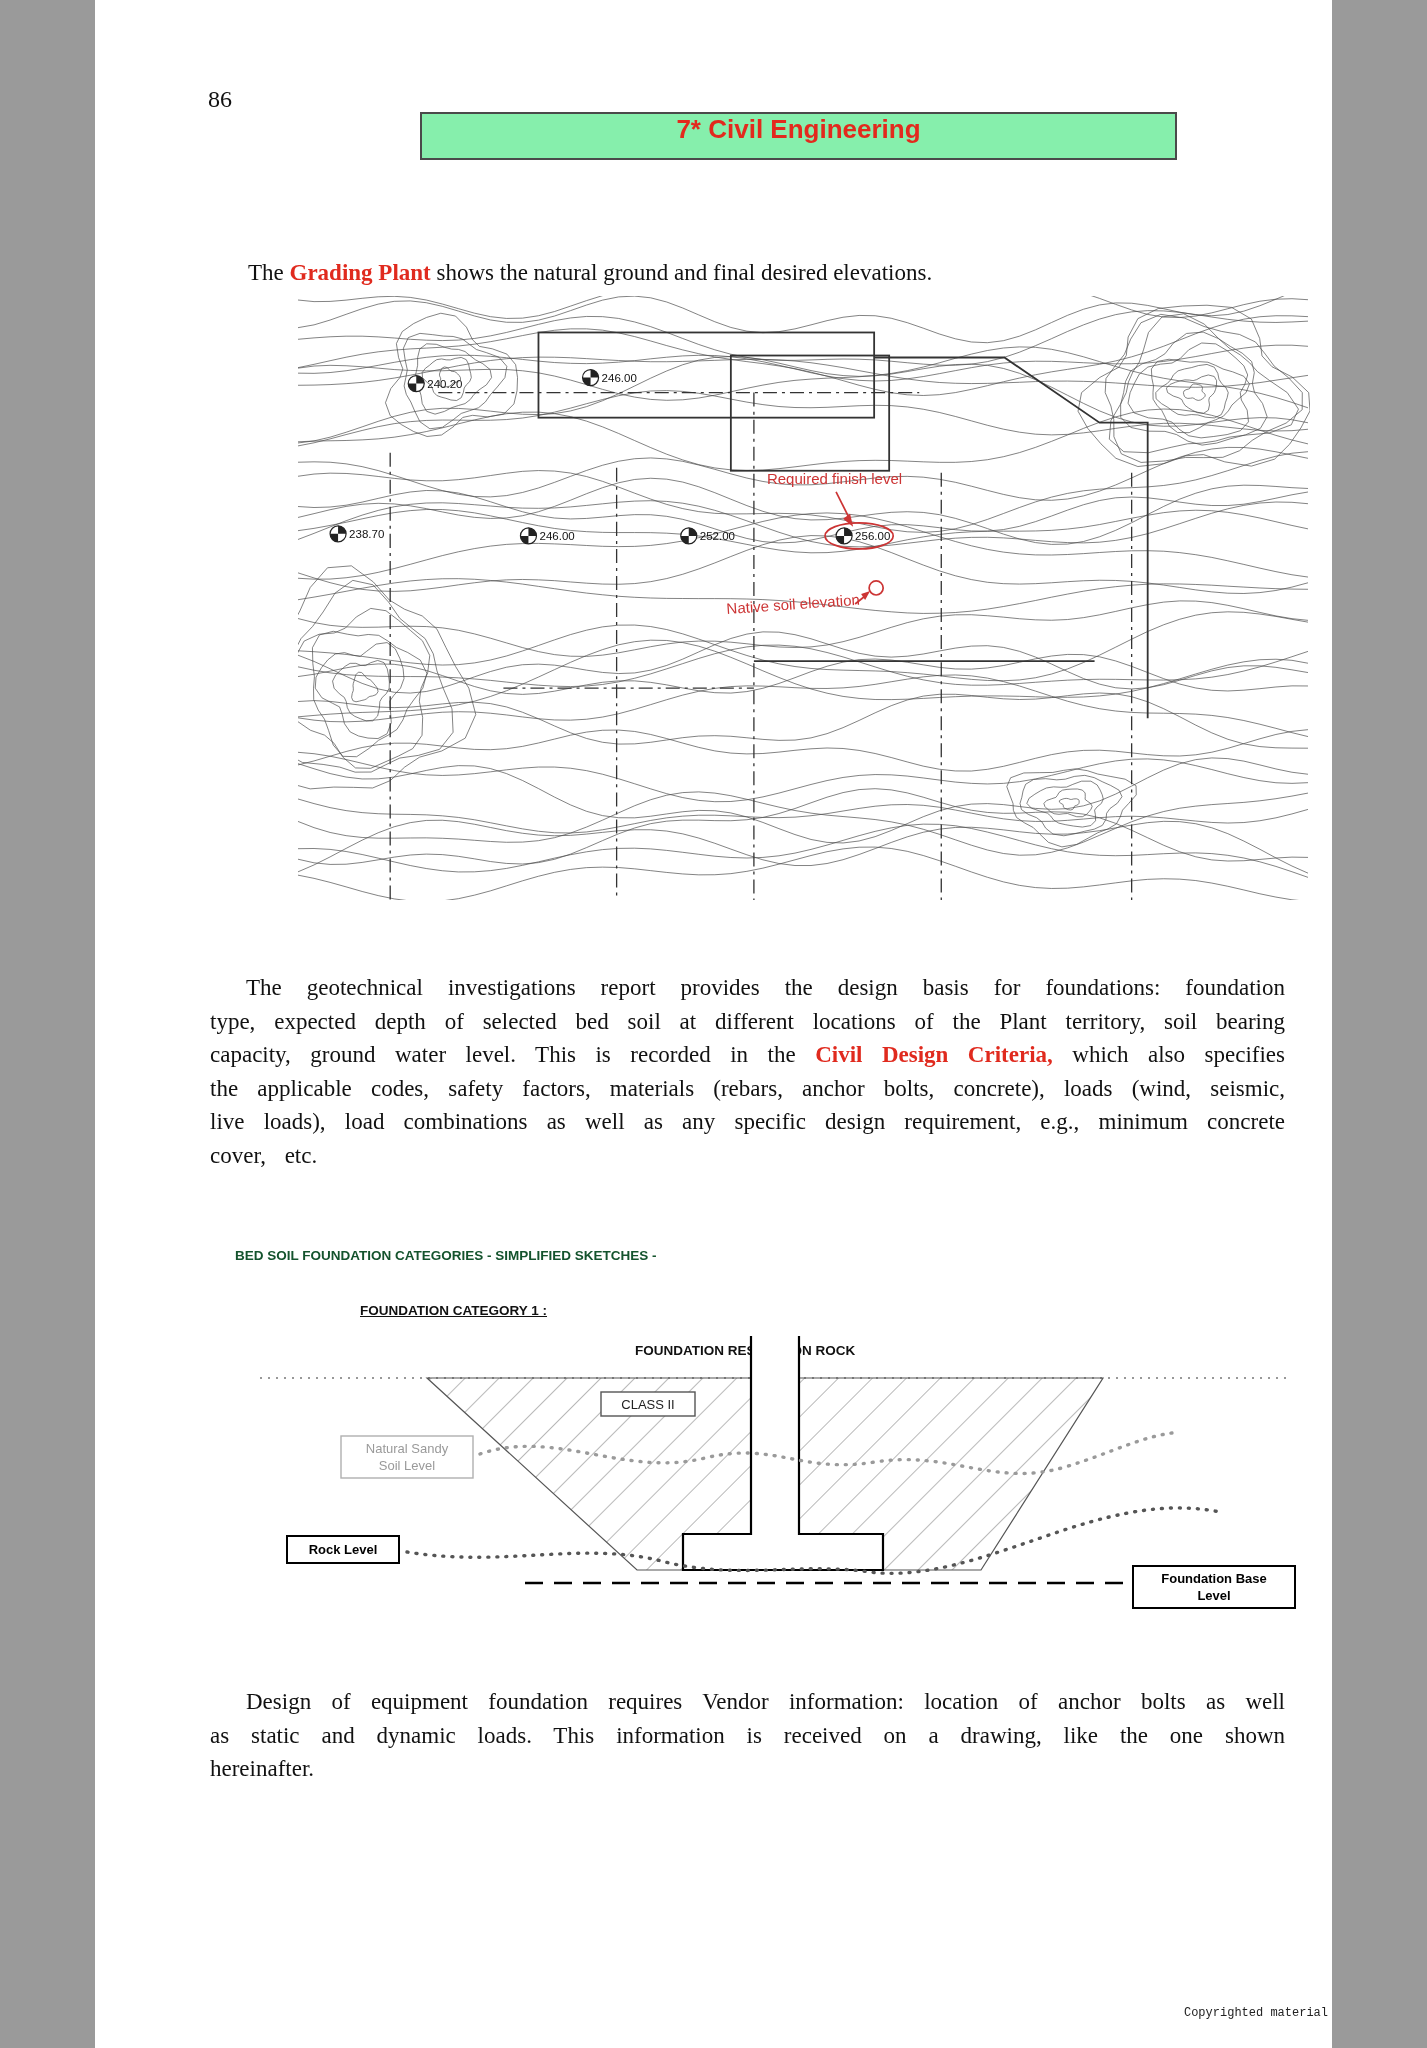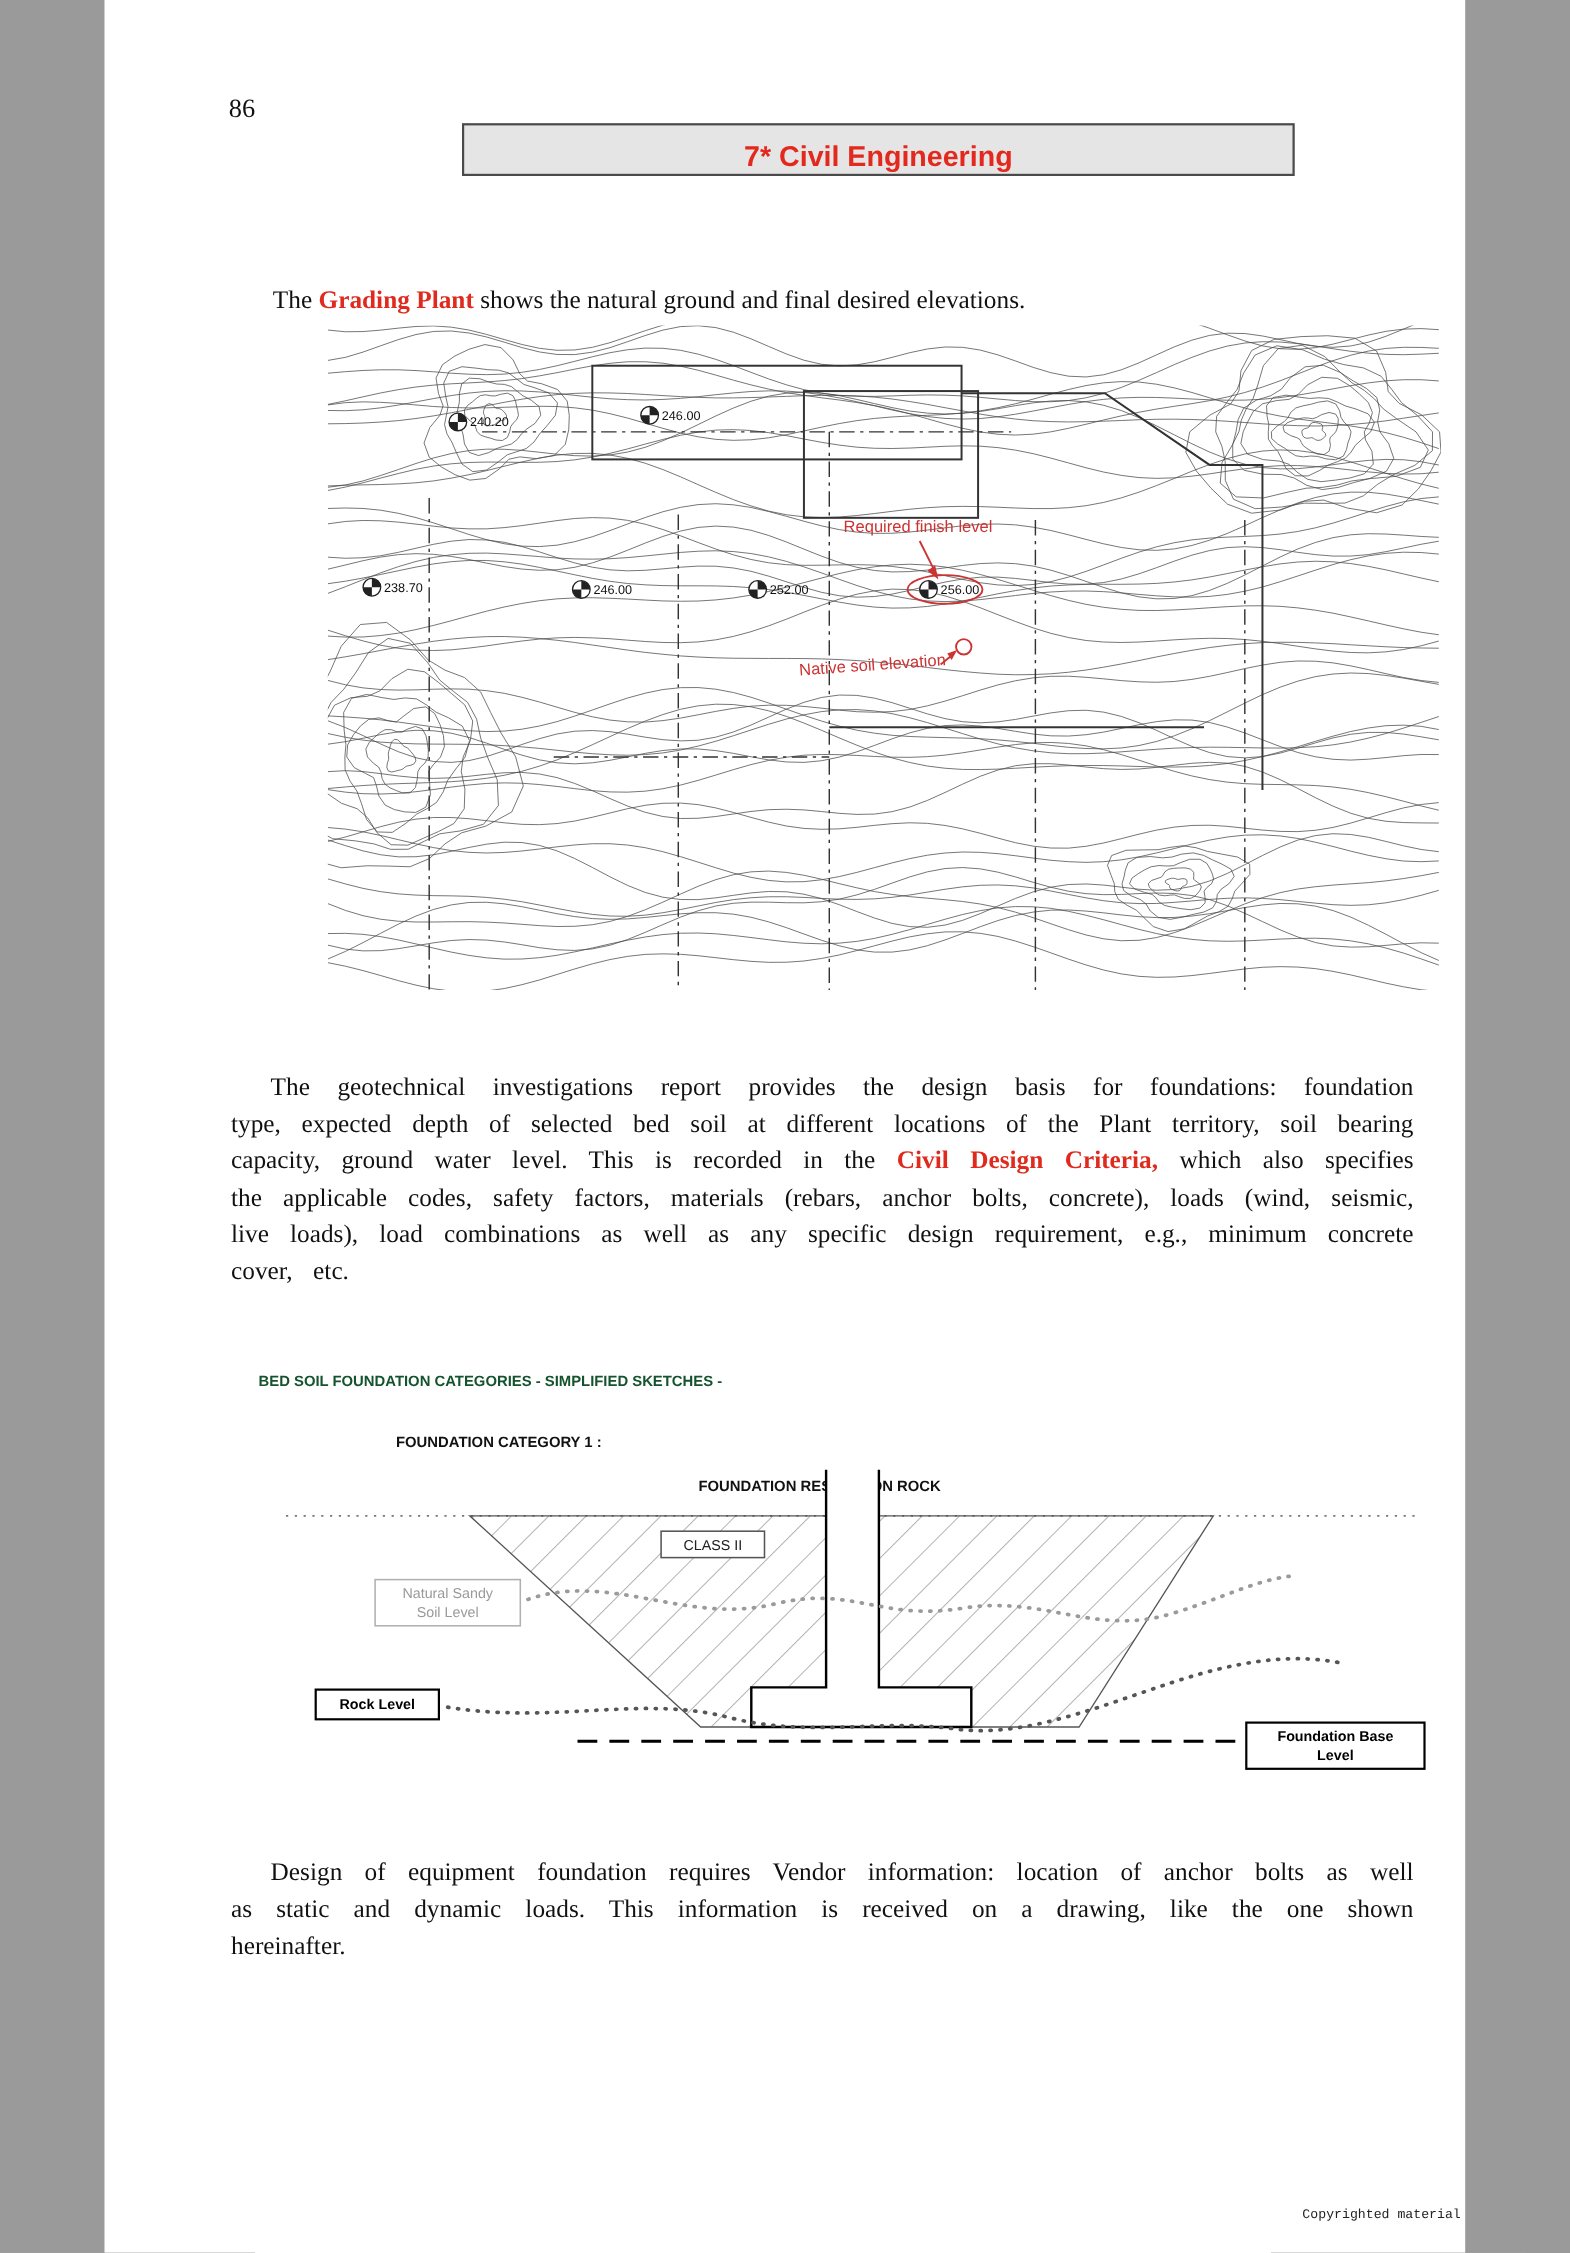--- a/index.html
+++ b/index.html
@@ -1,33 +1,33 @@
 <!DOCTYPE html>
 <html><head>
 <meta charset="utf-8">
 <style>
   html,body{margin:0;padding:0;background:#9a9a9a;}
   .page{position:relative;width:1237px;height:2048px;margin:0 auto;background:#ffffff;
         font-family:"Liberation Serif",serif;color:#111;overflow:hidden;}
   .page-number{position:absolute;left:113px;top:86px;font-size:24px;}
   .header-bar{position:absolute;left:325px;top:112px;width:757px;height:48px;
-        background:#e5e5e5;border:2px solid #4a4a4a;box-sizing:border-box;
-        display:flex;align-items:flex-end;justify-content:center;
+        background:#86efac;border:2px solid #4a4a4a;box-sizing:border-box;
+        display:flex;align-items:flex-start;justify-content:center;
         font-family:"Liberation Sans",sans-serif;font-weight:bold;font-size:26px;color:#e3291d;}
   .para{position:absolute;left:115px;width:1075px;font-size:23px;line-height:33.5px;}
   .intro{top:233px;text-indent:38px;text-align:left;}
   .body-par{top:948px;text-indent:36px;text-align:justify;word-spacing:13px;}
   .closing{top:1662px;text-indent:36px;text-align:justify;word-spacing:13px;}
   .red-term{color:#e02a1e;font-weight:bold;}
   .fig1{position:absolute;left:203px;top:296px;width:1012px;height:604px;}
   .fig2{position:absolute;left:140px;top:1248px;width:1080px;height:400px;}
   .fig2-title{position:absolute;left:0;top:0;width:100%;text-align:left;
         font-family:"Liberation Sans",sans-serif;font-weight:bold;font-size:13.5px;color:#14532d;}
   .fig2-cat{position:absolute;left:125px;top:55px;font-family:"Liberation Sans",sans-serif;
-        font-weight:bold;font-size:13.5px;}
+        font-weight:bold;font-size:13.5px;text-decoration:underline;}
   .fig2-catname{position:absolute;left:400px;top:55px;font-family:"Liberation Sans",sans-serif;
         font-weight:bold;font-size:13.5px;margin-top:40px;}
   .fig2-svg{position:absolute;left:0;top:88px;}
   .copyright{position:absolute;right:4px;top:2006px;font-family:Liberation Mono, monospace;
         font-size:12px;color:#222;}
   svg text{font-family:"Liberation Sans",sans-serif;}
   .bm-label{font-size:11.5px;fill:#111;}
   .red-note{fill:#cc3434;font-size:15px;}
   .red-line{stroke:#cc3434;stroke-width:1.7;fill:none;}
   .box-txt{font-size:13px;fill:#222;}

